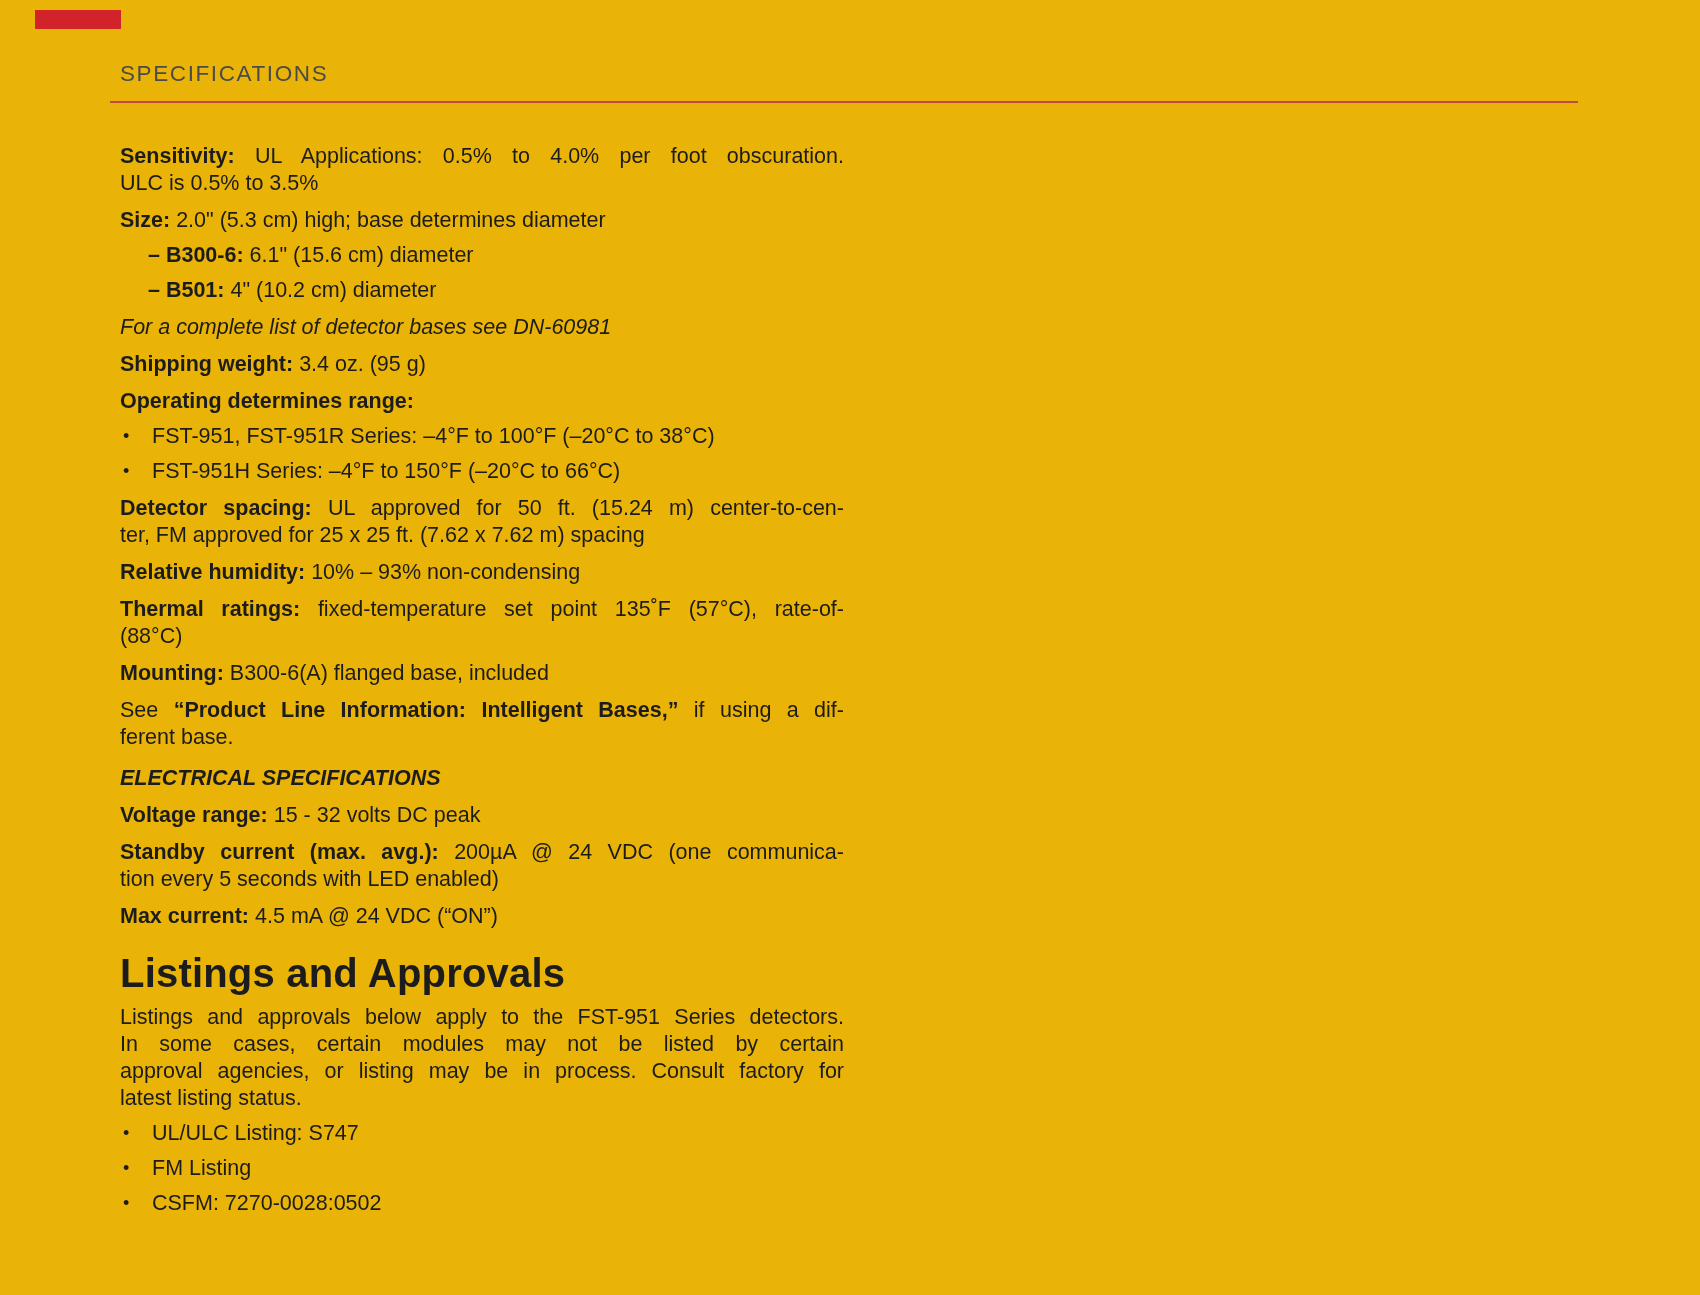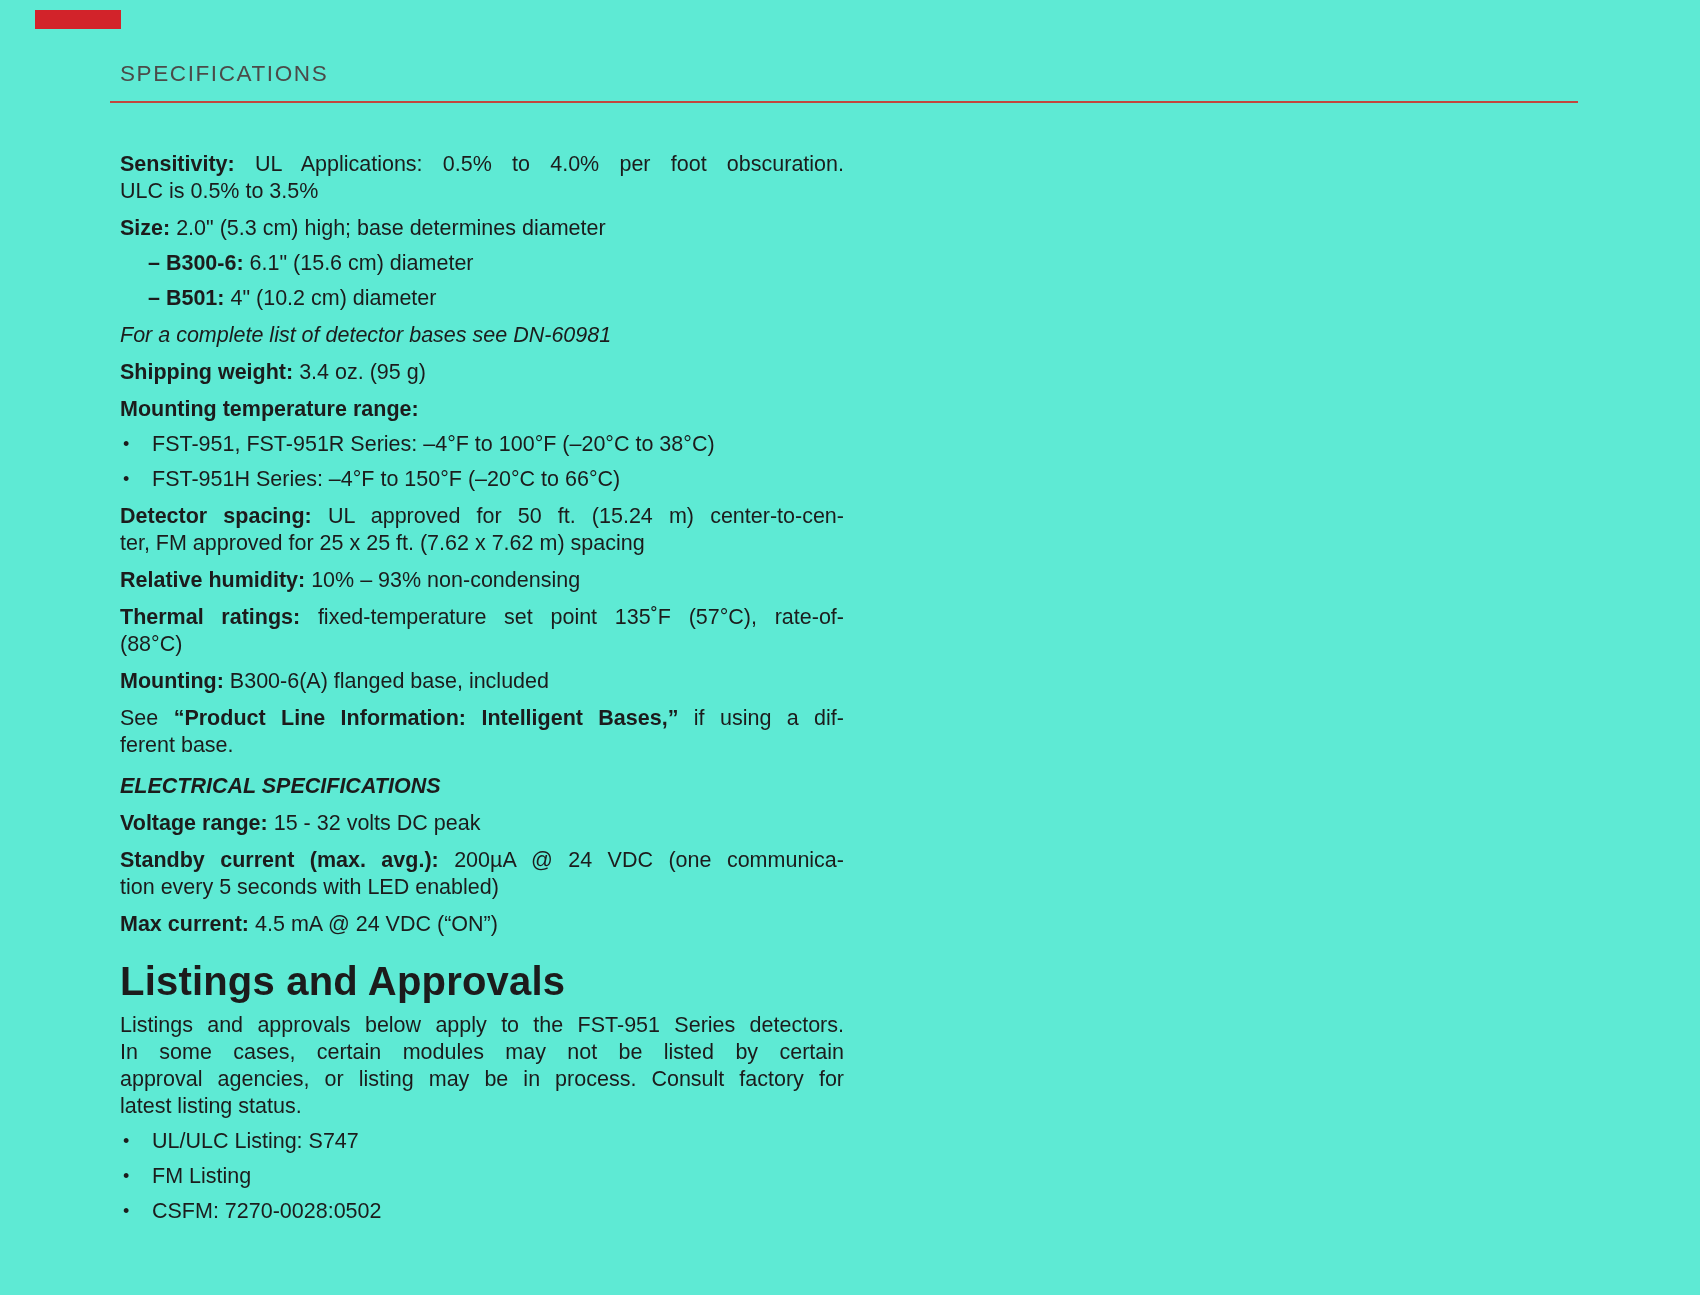--- a/index.html
+++ b/index.html
@@ -1,19 +1,19 @@
 <!DOCTYPE html>
 <html><head>
 <meta charset="utf-8">
 <style>
   html,body{margin:0;padding:0;background:#ffffff;}
   .page{
     position:relative;
     width:1700px;height:1295px;
-    background:#5eead4;
+    background:#eab308;
     font-family:"Liberation Sans","DejaVu Sans",sans-serif;
     color:#1c1c1c;
     overflow:hidden;
   }
   .corner-mark{
     position:absolute;left:35px;top:10px;width:86px;height:19px;
     background:#d2232a;
   }
   .spec-header{
     position:absolute;left:120px;top:61px;
@@ -23,21 +23,21 @@
   }
   .red-rule{
     position:absolute;left:110px;top:101px;
     width:1468px;height:2px;background:#c1483e;
   }
   .content{
     position:absolute;left:120px;top:139px;width:724px;
     font-size:21.5px;line-height:27px;
   }
   .blk{margin-top:10px;}
-  .blk:first-child{margin-top:12px;}
+  .blk:first-child{margin-top:4px;}
   .blk.dash{margin-top:8px;padding-left:28px;}
   .blk.bullet{margin-top:8px;position:relative;padding-left:32px;}
   .blk.subhead{margin-top:14px;}
   .blk.h1{
     margin-top:24px;margin-bottom:12px;
     font-size:40px;line-height:38px;letter-spacing:0.2px;
   }
   .line{
     text-align:justify;
     text-align-last:left;
@@ -73,21 +73,21 @@
       <div class="blk dash">
         <div class="line"><span class="b">– B501:</span><span> 4" (10.2 cm) diameter</span></div>
       </div>
       <div class="blk para">
         <div class="line"><span class="i">For a complete list of detector bases see DN-60981</span></div>
       </div>
       <div class="blk para">
         <div class="line"><span class="b">Shipping weight:</span><span> 3.4 oz. (95 g)</span></div>
       </div>
       <div class="blk para">
-        <div class="line"><span class="b">Mounting temperature range:</span></div>
+        <div class="line"><span class="b">Operating determines range:</span></div>
       </div>
       <div class="blk bullet">
         <div class="line"><span class="bullet-glyph">•</span><span>FST-951, FST-951R Series: –4°F to 100°F (–20°C to 38°C)</span></div>
       </div>
       <div class="blk bullet">
         <div class="line"><span class="bullet-glyph">•</span><span>FST-951H Series: –4°F to 150°F (–20°C to 66°C)</span></div>
       </div>
       <div class="blk para">
         <div class="line jfull"><span class="b">Detector spacing:</span><span> UL approved for 50 ft. (15.24 m) center-to-cen-</span></div>
         <div class="line"><span>ter, FM approved for 25 x 25 ft. (7.62 x 7.62 m) spacing</span></div>

